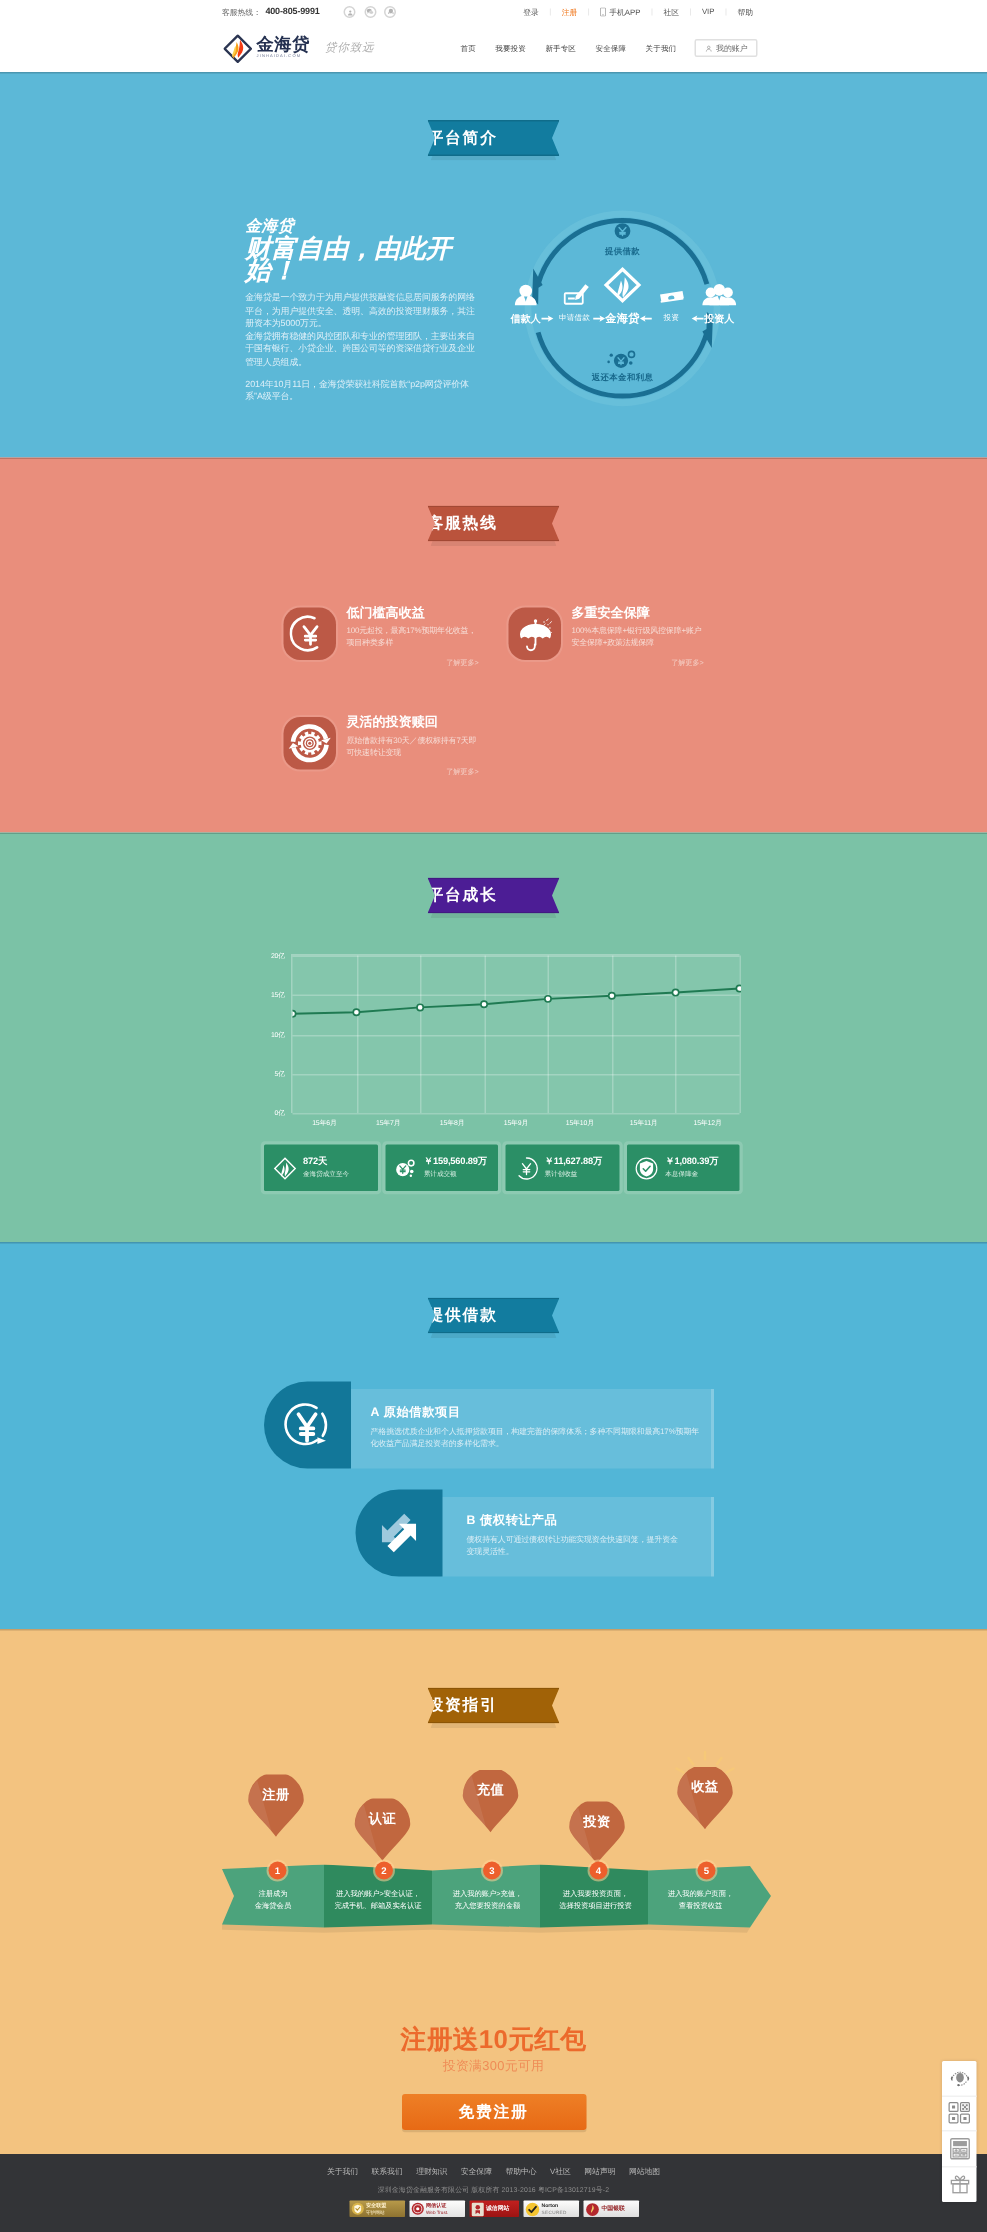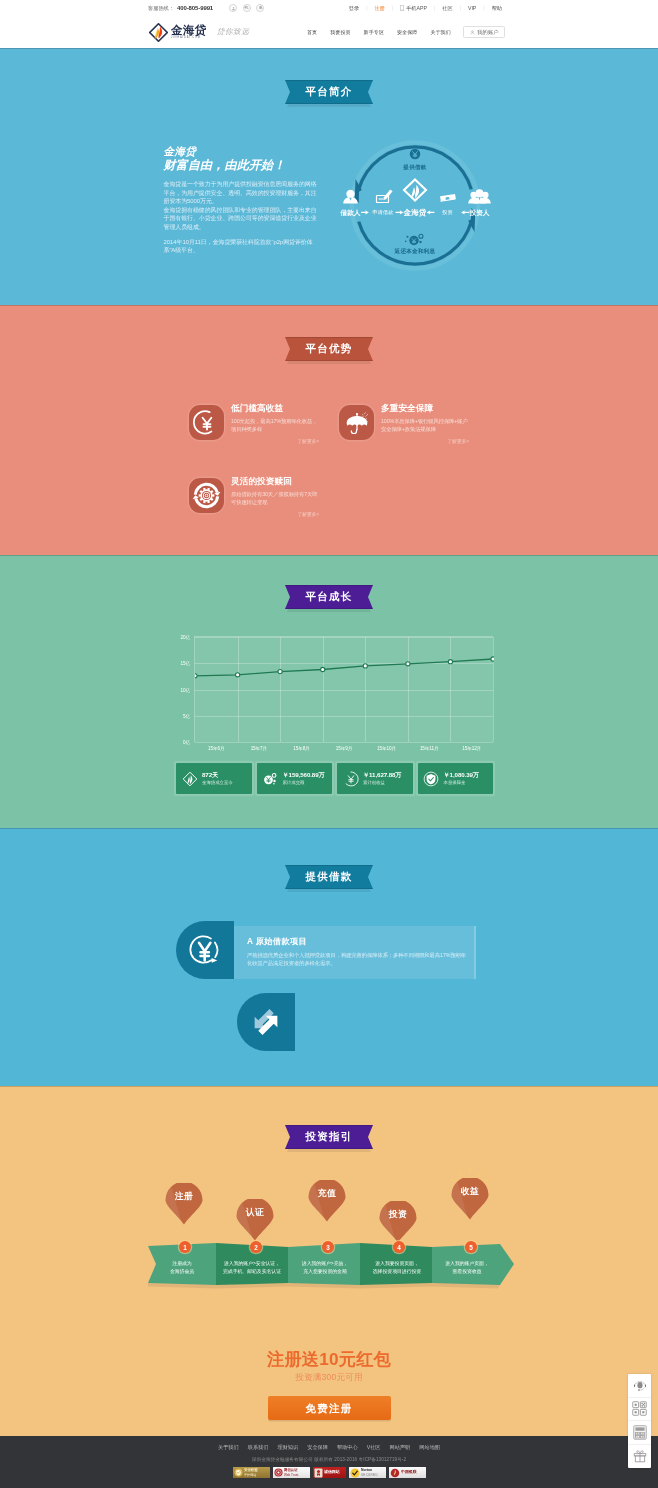--- a/index.html
+++ b/index.html
@@ -39,21 +39,21 @@
 .s-intro{background:#5cb8d7;height:257px}
 .s-adv{background:#e98e7c;height:250px}
 .s-growth{background:#7bc2a6;height:273px}
 .s-invest{background:#52b6d7;height:258px}
 .s-guide{background:#f3c380;height:350px}
 
 
 .intro-body{position:absolute;left:50%;transform:translateX(-50%);top:97px;width:345px;display:flex}
 .intro-text{width:163px;padding-left:7px}
 .i-h1{font-size:10.5px;font-weight:bold;font-style:italic;color:#fff;line-height:13px;letter-spacing:.4px}
-.i-h2{font-size:12px;font-weight:bold;font-style:italic;color:#fff;line-height:15px;letter-spacing:.2px;margin-bottom:7px}
+.i-h2{font-size:17px;font-weight:bold;font-style:italic;color:#fff;line-height:15px;letter-spacing:.2px;margin-bottom:7px}
 .i-p{font-size:5.95px;color:#deeff8;line-height:8.6px;letter-spacing:-.05px;text-align:left;margin:0}
 .i-p3{margin-top:6px}
 .intro-diagram{margin-left:13px;margin-top:-12px}
 
 
 .adv-grid{position:absolute;left:189px;top:95px;width:302px;display:flex;flex-wrap:wrap}
 .adv-cell{width:150px;height:73px;display:flex;align-items:flex-start}
 .adv-ico{width:35px;height:35px;flex:0 0 35px;background:#bc5946;border-radius:32% 32% 32% 32% / 32% 32% 32% 32%;display:flex;align-items:center;justify-content:center;box-shadow:0 0 0 1.4px rgba(255,255,255,.1);margin-top:5px}
 .adv-tx{margin-left:7px;width:88px}
 .adv-t{font-size:8.7px;font-weight:bold;color:#fff;line-height:11px;letter-spacing:0;margin-top:3px}
@@ -88,31 +88,31 @@
 .guide-banner{position:absolute;left:148px;top:157px;width:366px;height:46px}
 .step-txt{position:absolute;font-size:4.9px;color:#fff;line-height:7.6px;text-align:center;letter-spacing:-.05px;white-space:nowrap}
 .step-num{position:absolute;width:12px;height:12px;border-radius:50%;background:#ed5f2c;color:#fff;font-size:6.4px;font-weight:bold;display:flex;align-items:center;justify-content:center;box-shadow:0 0 0 1.3px rgba(255,210,150,.55)}
 .promo{position:absolute;left:0;width:658px;text-align:center}
 .promo-t{font-size:17.2px;font-weight:bold;color:#ec6a2c;letter-spacing:.2px;line-height:22px}
 .promo-s{font-size:8.6px;color:#ef8c56;margin-top:2px;letter-spacing:.2px}
 .promo-btn{display:block;width:123px;height:24px;margin:12px auto 16px;background:linear-gradient(#ee7f26,#e76a15);border-radius:2px;color:#fff;font-size:10.5px;font-weight:bold;line-height:24px;text-align:center;text-decoration:none;letter-spacing:1.2px;box-shadow:0 1.5px 0 rgba(0,0,0,.1)}
 
 
 .ribbon-wrap{position:absolute;left:50%;transform:translateX(-50%);width:88px;height:24px}
-.ribbon{position:relative;width:88px;height:24px;display:flex;align-items:center;justify-content:center;font-size:10.5px;font-weight:bold;color:#fff;letter-spacing:1.2px;
+.ribbon{position:relative;width:88px;height:24px;display:flex;align-items:center;justify-content:flex-start;font-size:10.5px;font-weight:bold;color:#fff;letter-spacing:1.2px;
   -webkit-clip-path:polygon(0 0,88px 0,83px 50%,88px 100%,0 100%,5px 50%);clip-path:polygon(0 0,88px 0,83px 50%,88px 100%,0 100%,5px 50%)}
 .ribbon::after{content:"";position:absolute;left:0;top:0;right:0;bottom:0;border:1px solid rgba(0,0,0,.13);
   -webkit-clip-path:polygon(0 0,88px 0,83px 50%,88px 100%,0 100%,5px 50%);clip-path:polygon(0 0,88px 0,83px 50%,88px 100%,0 100%,5px 50%)}
 .ribbon-wrap::before{content:"";position:absolute;left:2px;top:3px;width:84px;height:24px;background:rgba(0,0,0,.07);
   -webkit-clip-path:polygon(0 0,84px 0,79px 50%,84px 100%,0 100%,5px 50%);clip-path:polygon(0 0,84px 0,79px 50%,84px 100%,0 100%,5px 50%)}
 .r-intro{background:#127c9f}
 .r-adv{background:#ba533c}
 .r-growth{background:#4c1d95}
 .r-invest{background:#127c9f}
-.r-guide{background:#4c1d95}
+.r-guide{background:#a16207}
 
 
 .footer{background:#333437;height:52px;position:relative}
 .f-nav{display:flex;justify-content:center;align-items:center;gap:0;padding-top:8px}
 .f-nav a{font-size:5.2px;color:#b9b9b9;text-decoration:none;padding:0 4.5px}
 .f-copy{text-align:center;font-size:4.6px;color:#8d8d8d;margin-top:6px;letter-spacing:.1px}
 .f-badges{display:flex;justify-content:center;gap:3px;margin-top:5px}
 .f-badge{height:11px;border-radius:.5px;display:flex;align-items:center;overflow:hidden;padding:0 1.5px;gap:1px}
 .f-badge .bi{display:flex;align-items:center;flex:0 0 auto}
 .f-badge .bt{display:flex;flex-direction:column;line-height:4.4px;font-style:normal}
@@ -301,21 +301,21 @@
           <path d="M273 157.5 h-9.5 l1.2 -3 -7.5 4.3 7.5 4.3 -1.2 -3 h9.5 z" fill="#fff"></path>
         </svg>
       </div>
     </div>
   </div>
 
   <div class="sec s-adv">
     <div class="sec-top-line"></div>
     <div class="ribbon-wrap" style="top:32px">
       <div class="ribbon r-adv">
-        <span>平台优势</span>
+        <span>客服热线</span>
       </div>
     </div>
     <div class="adv-grid">
 
       <div class="adv-cell">
         <div class="adv-ico">
           <svg width="28" height="28" viewBox="0 0 64 64">
             <path d="M38 7.2 A25.5 25.5 0 1 0 42 51.5" fill="none" stroke="#fff" stroke-width="4" stroke-linecap="round"></path>
             <path d="M22 20 L32 33 L42 20 M32 33 V47 M24 34.5 H40 M24 40.5 H40" fill="none" stroke="#fff" stroke-width="4.2" stroke-linecap="round" stroke-linejoin="round"></path>
           </svg>
@@ -522,20 +522,24 @@
       <div class="inv-blob">
         <svg width="30" height="30" viewBox="-5 -5 70 70">
           <g transform="rotate(-45 30 30) translate(0,-8.5)">
             <path d="M1 30 L20 11 L20 23 L57 23 L57 37 L20 37 L20 49 Z" fill="#9ec9dd"></path>
           </g>
           <g transform="rotate(135 30 30) translate(0,-8.5)">
             <path d="M1 30 L20 11 L20 23 L57 23 L57 37 L20 37 L20 49 Z" fill="#fff"></path>
           </g>
         </svg>
       </div>
+      <div class="inv-panel" style="width:182px;padding-left:17px">
+        <div class="inv-t">B 债权转让产品</div>
+        <div class="inv-d" style="width:142px">债权持有人可通过债权转让功能实现资金快速回笼，提升资金变现灵活性。</div>
+      </div>
     </div>
   </div>
 
   <div class="sec s-guide">
     <div class="sec-top-line"></div>
     <div class="ribbon-wrap" style="top:39px">
       <div class="ribbon r-guide">
         <span>投资指引</span>
       </div>
     </div>

